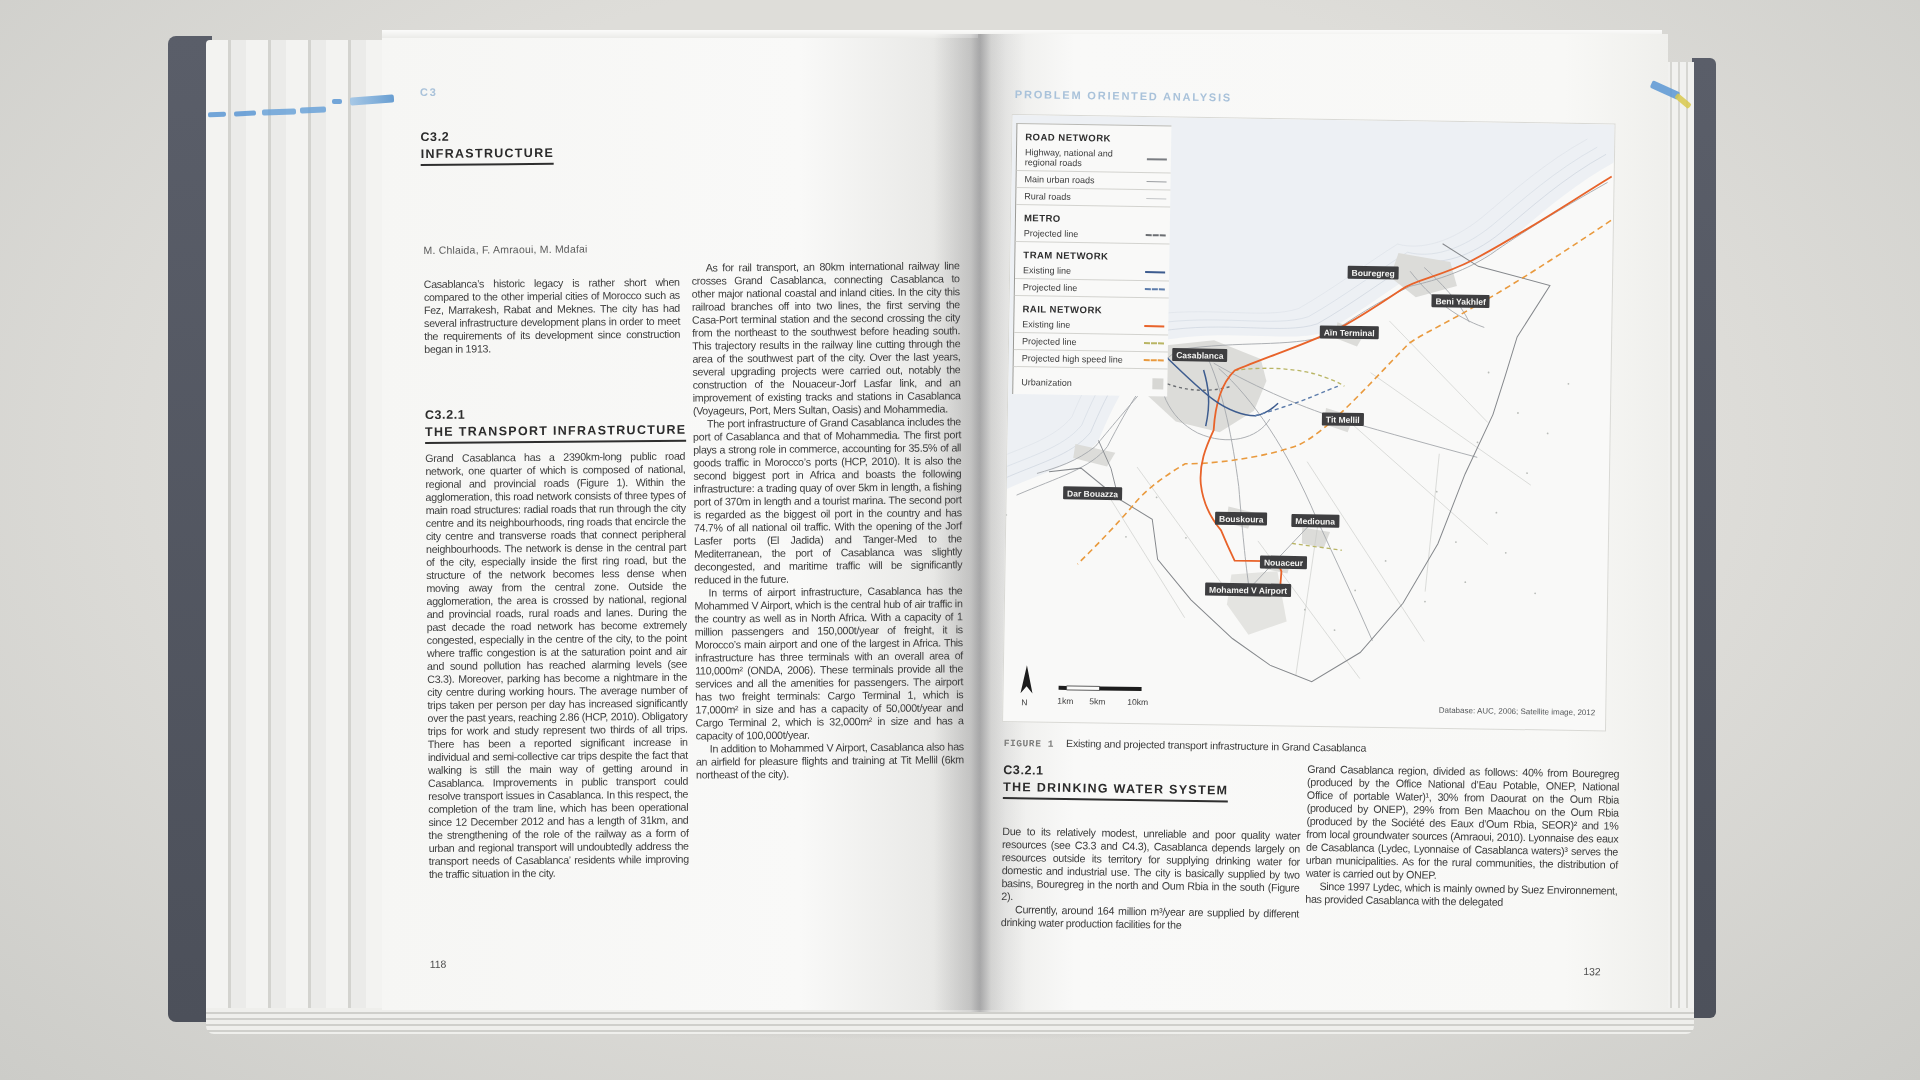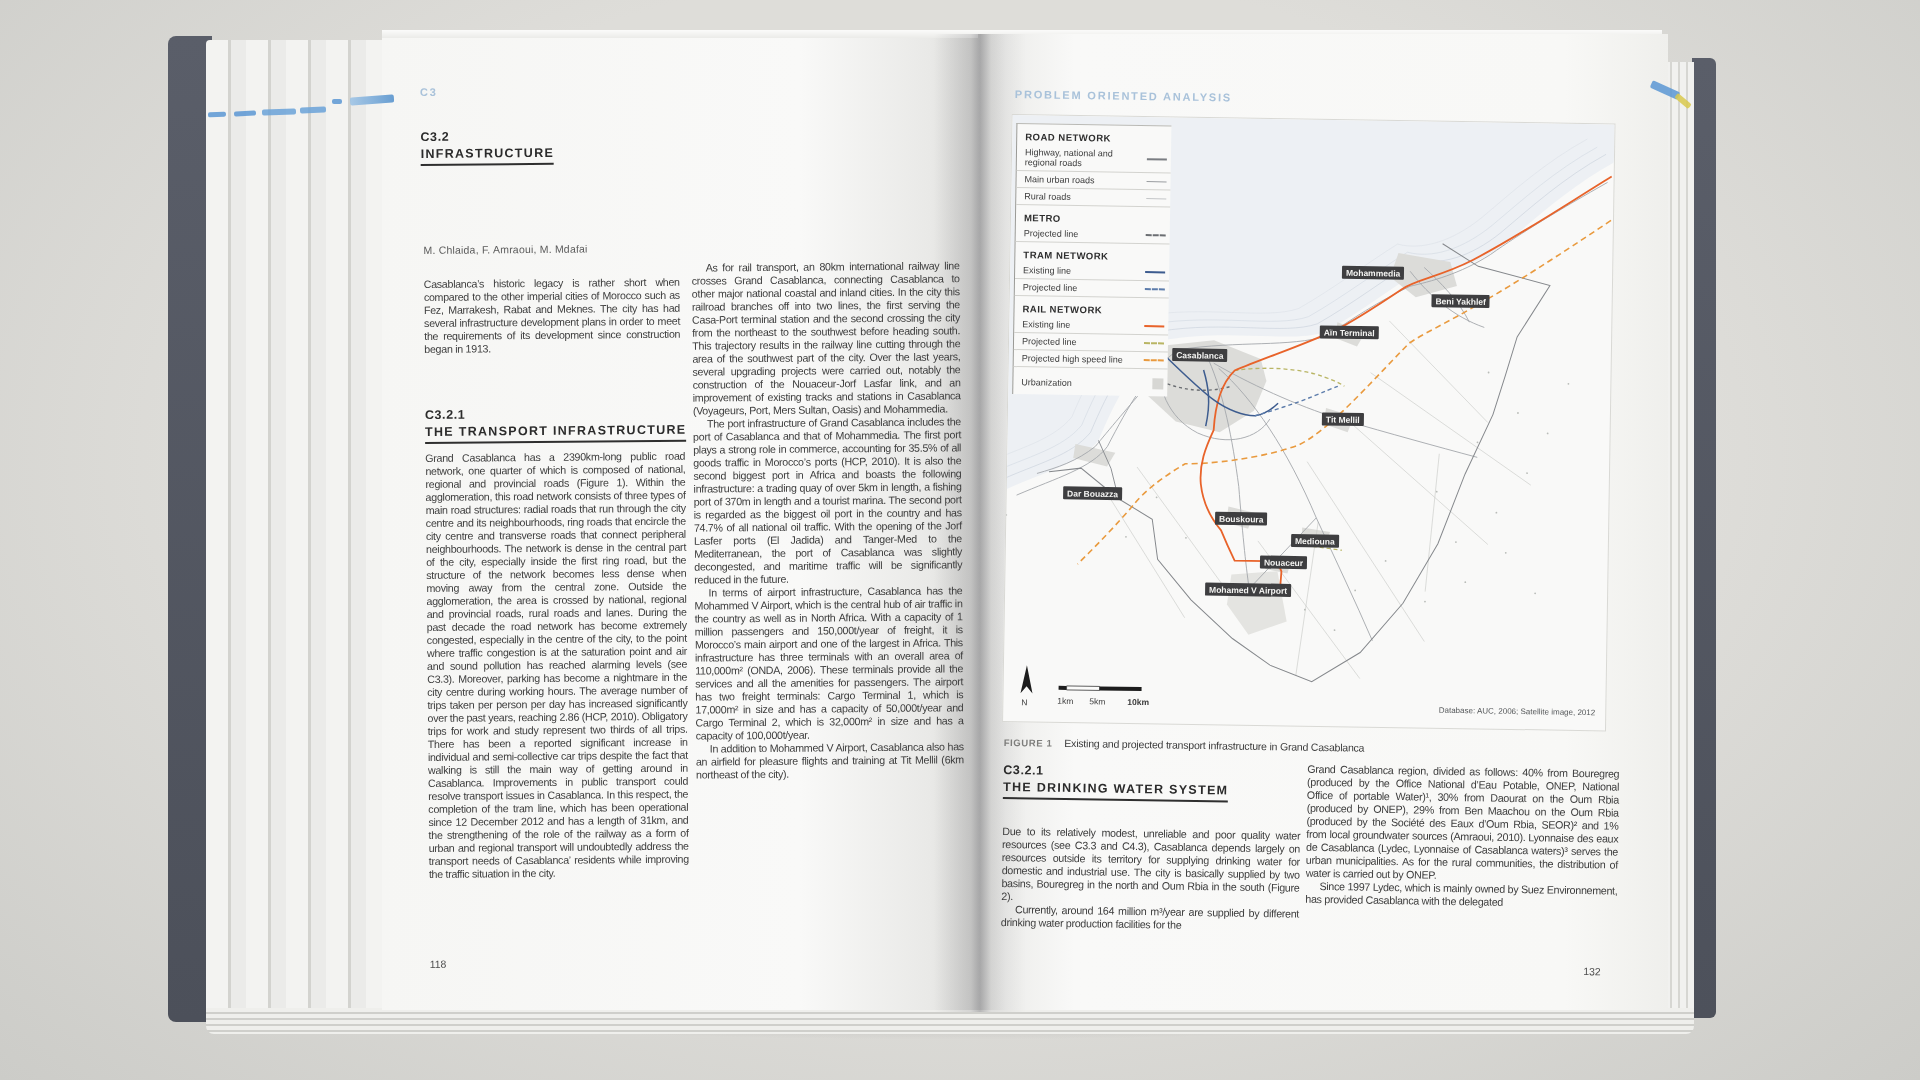--- a/index.html
+++ b/index.html
@@ -67,21 +67,21 @@
   .sw-rail-e{border-top:2.5px solid #e8632a;}
   .sw-rail-p{border-top:2px dashed #b9b564;}
   .sw-hs{border-top:2.5px dashed #e99a3e;}
   .sw-urb{width:11px;flex:0 0 11px;height:11px;background:#d7d7d4;border:0;}
   .map-label{position:absolute;transform:translate(-50%,-50%);white-space:nowrap;
     background:#3e3e40;color:#f4f4f2;font-size:8.5px;font-weight:bold;padding:1.5px 4px;border-radius:1px;}
   .map-small{position:absolute;font-size:8.5px;color:#3a3a3a;}
   .map-credit{position:absolute;font-size:8px;color:#55585a;}
 
   .caption-row{position:absolute;left:2px;top:648px;display:flex;align-items:baseline;gap:12px;}
-  .caption-label{font-size:9.5px;font-weight:bold;letter-spacing:.6px;color:#7d7d7b;}
+  .caption-label{font-size:9.5px;font-weight:bold;letter-spacing:.6px;color:#7d7d7b;font-family:Liberation Mono, monospace;}
   .caption-text{font-size:10.5px;color:#3a3a3a;letter-spacing:-0.2px;}
 </style>
 </head>
 <body>
 
 <div class="scene">
 
   <div class="book-shadow"></div>
   <div class="cover-left"></div>
   <div class="cover-right"></div>
@@ -275,35 +275,35 @@
         <div class="lg-row">
             <span>Projected high speed line</span>
             <span class="sw sw-hs"></span>
           </div>
         <div class="lg-row" style="border-bottom:none;margin-top:6px;">
             <span>Urbanization</span>
             <span class="sw sw-urb"></span>
           </div>
       </div>
 
-      <div class="map-label" style="left:363px;top:152px;">Mohammedia</div>
+      <div class="map-label" style="left:363px;top:152px;">Bouregreg</div>
       <div class="map-label" style="left:451px;top:179px;">Beni Yakhlef</div>
       <div class="map-label" style="left:340px;top:212px;">Aïn Terminal</div>
       <div class="map-label" style="left:191px;top:237px;">Casablanca</div>
       <div class="map-label" style="left:335px;top:299px;">Tit Mellil</div>
       <div class="map-label" style="left:86px;top:329px;margin-top:48px;">Dar Bouazza</div>
       <div class="map-label" style="left:235px;top:400px;">Bouskoura</div>
-      <div class="map-label" style="left:309px;top:401px;margin-top:20px;">Mediouna</div>
+      <div class="map-label" style="left:309px;top:401px;">Mediouna</div>
       <div class="map-label" style="left:278px;top:443px;">Nouaceur</div>
       <div class="map-label" style="left:243px;top:471px;">Mohamed V Airport</div>
 
       <div class="map-small" style="left:18px;top:582px;">N</div>
       <div class="map-small" style="left:54px;top:580px;">1km</div>
       <div class="map-small" style="left:86px;top:580px;text-align:center;">5km</div>
-      <div class="map-small" style="left:124px;top:580px;font-weight:bold;">10km</div>
+      <div class="map-small" style="left:124px;top:580px;">10km</div>
       <div class="map-credit" style="right:10px;top:584px;">Database: AUC, 2006; Satellite image, 2012</div>
     </div>
 
     <div class="caption-row">
       <span class="caption-label">FIGURE 1</span>
       <span class="caption-text">Existing and projected transport infrastructure in Grand Casablanca</span>
     </div>
 
     <div style="position:absolute;left:2px;top:675px;">
       <div class="sec-num">C3.2.1</div>

